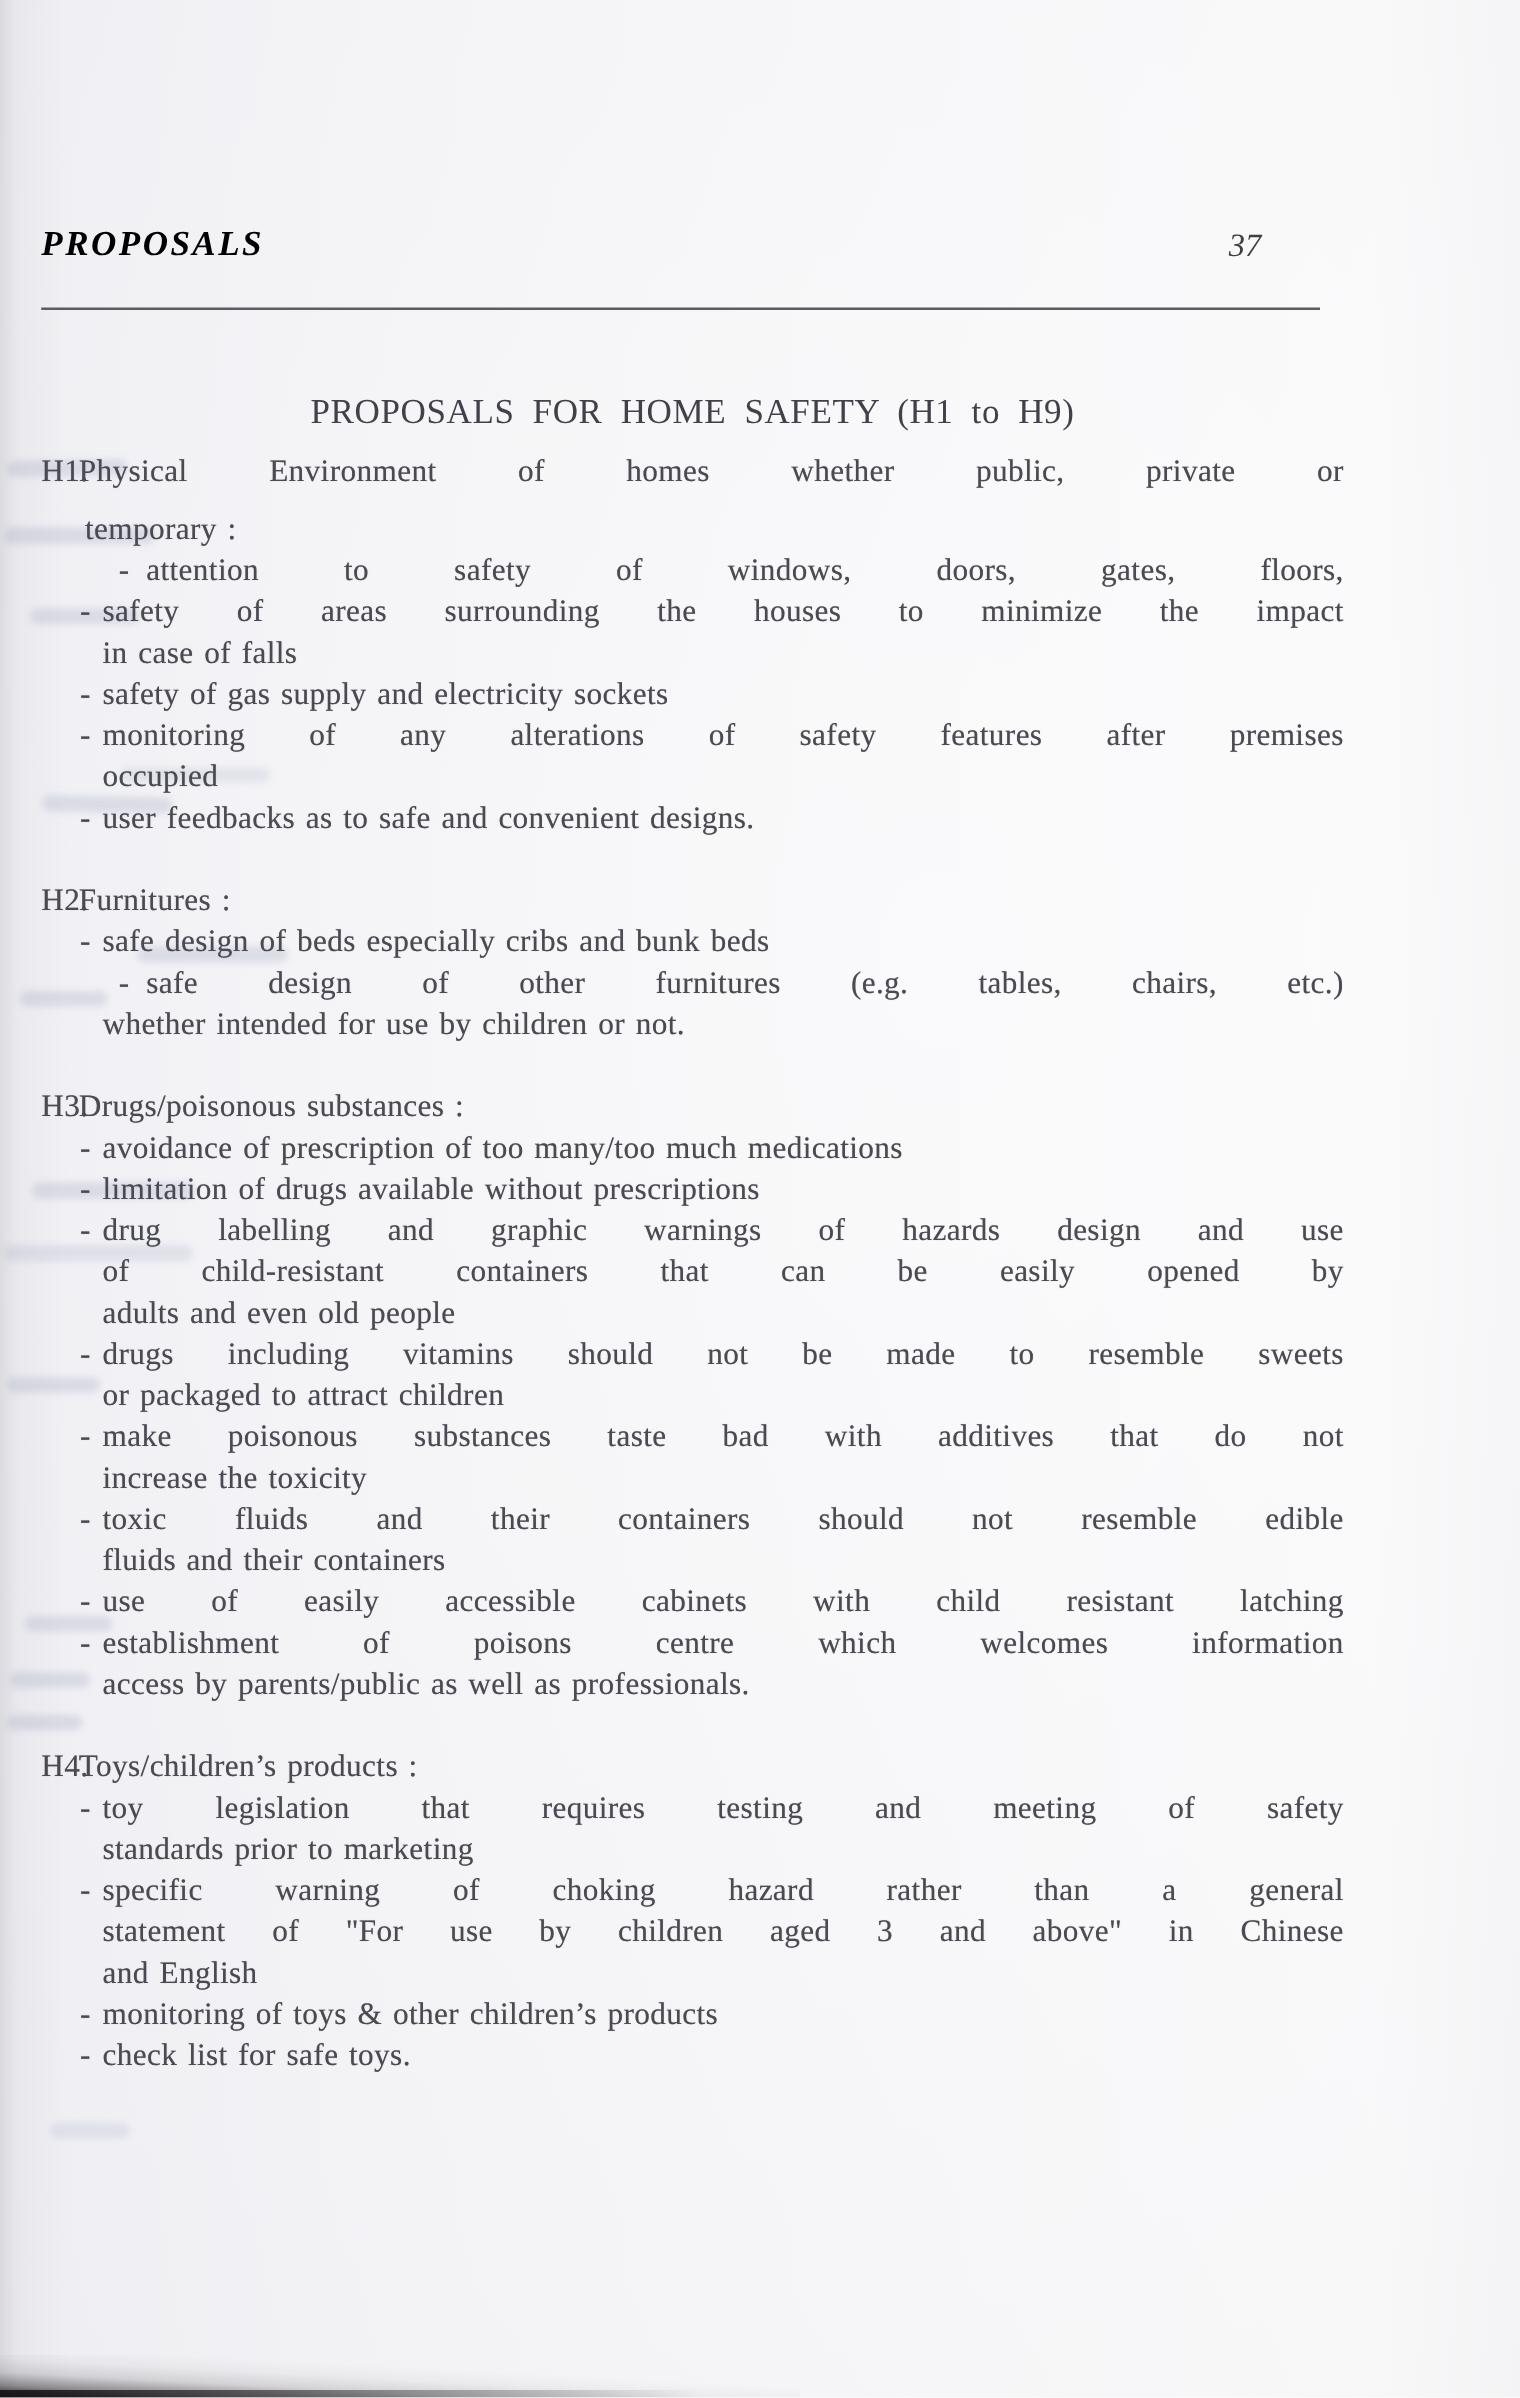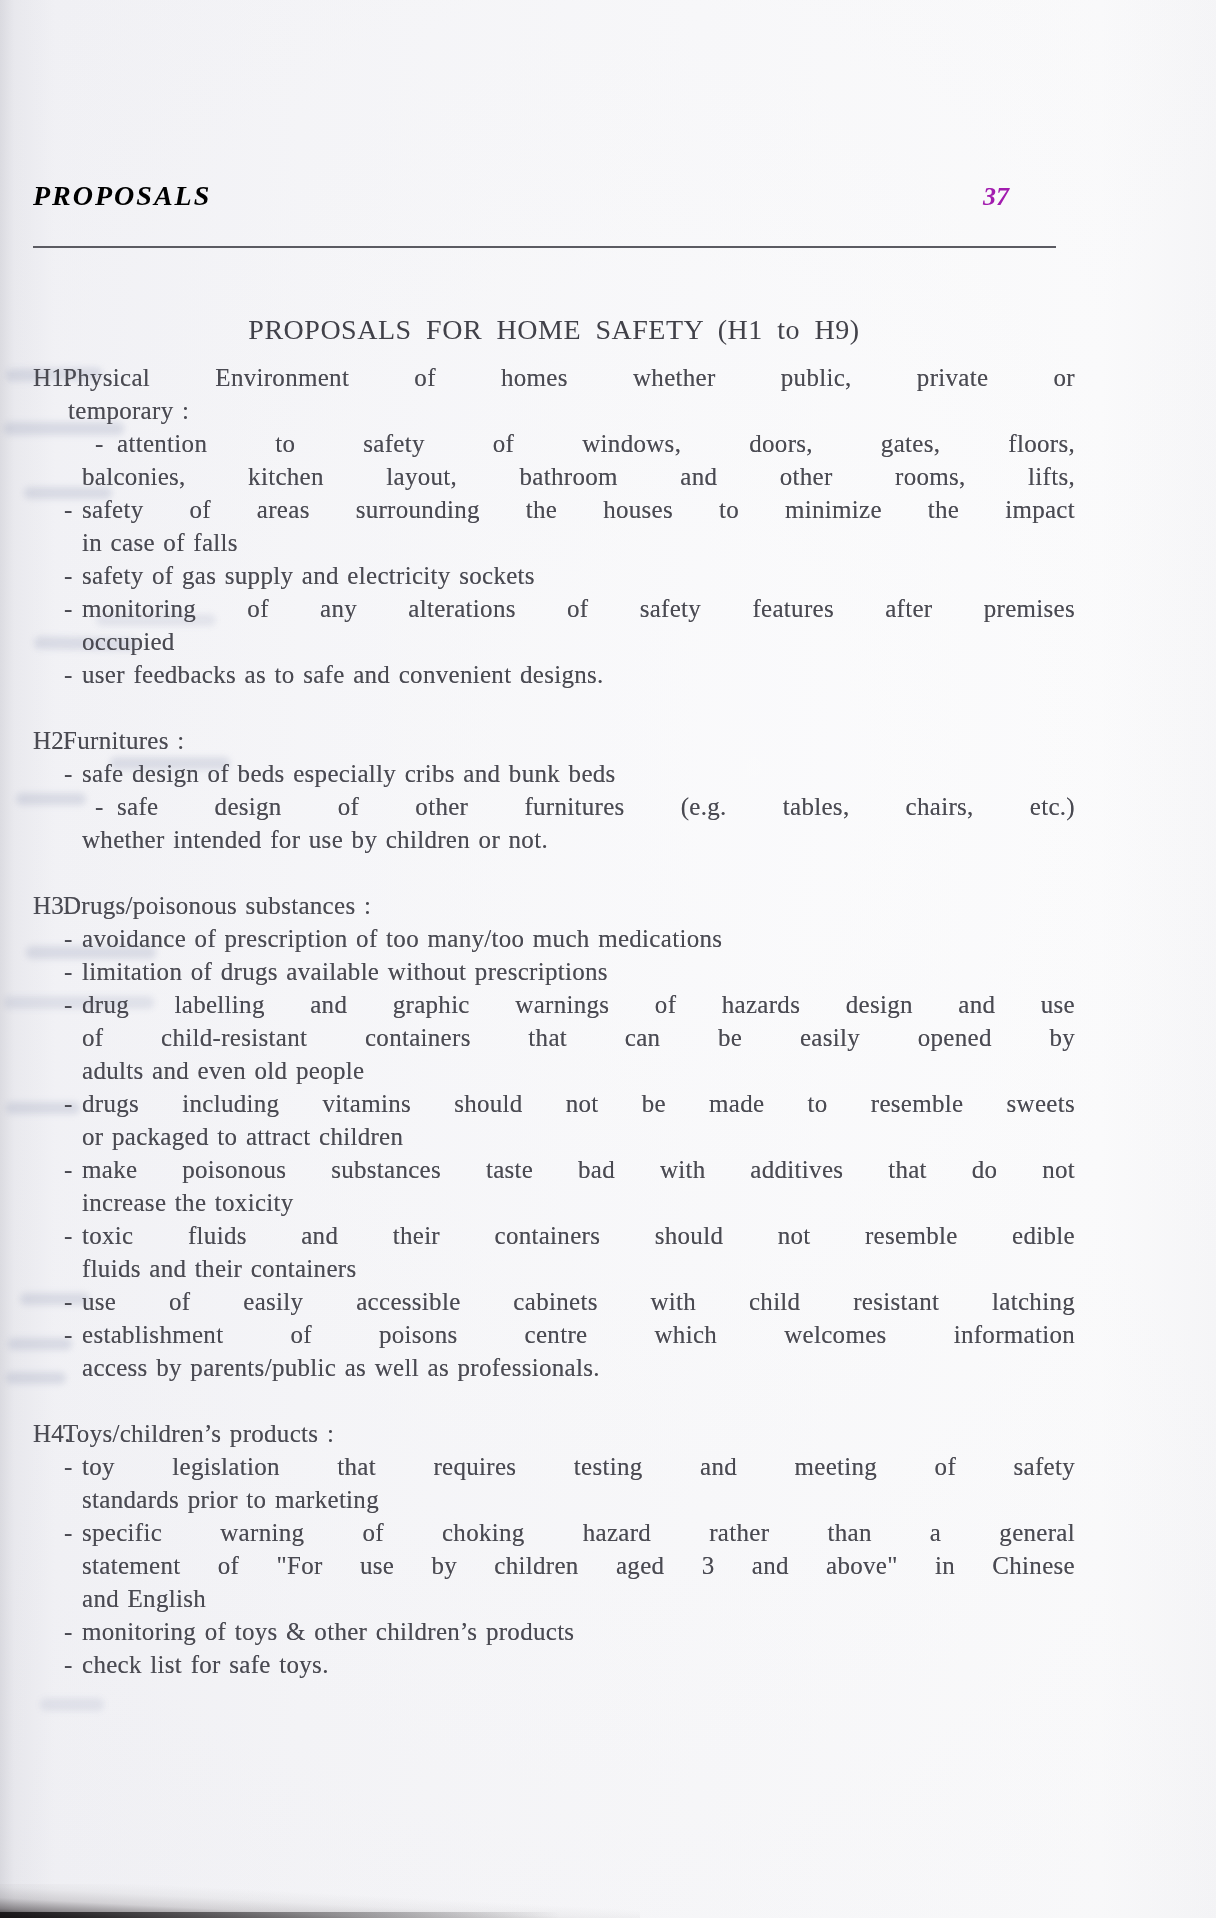--- a/index.html
+++ b/index.html
@@ -32,35 +32,35 @@
   .smudge.s9{left:4px;top:996px;width:150px;height:13px;opacity:.8;}
   .smudge.s10{left:6px;top:1102px;width:74px;height:12px;}
   .smudge.s11{left:20px;top:1293px;width:70px;height:12px;}
   .smudge.s12{left:8px;top:1338px;width:64px;height:12px;}
   .smudge.s13{left:6px;top:1372px;width:60px;height:12px;}
   .smudge.s14{left:40px;top:1698px;width:64px;height:13px;opacity:.7;}
 
   .page-head{position:absolute;top:180px;left:33px;width:1042px;height:36px;}
   .running-title{position:absolute;left:0;top:0;font-style:italic;font-weight:bold;
     font-size:28px;letter-spacing:2px;color:#000000;}
-  .page-number{position:absolute;right:66px;top:2px;font-style:italic;font-size:26px;color:#a21caf;font-weight:bold;}
+  .page-number{position:absolute;right:66px;top:2px;font-style:italic;font-size:26px;color:#404040;}
   .head-rule{position:absolute;top:246px;left:33px;width:1023px;height:2px;background:#5b5b62;}
 
   .doc-title{position:absolute;top:314px;left:33px;width:1042px;text-align:center;
     font-weight:normal;font-size:28px;letter-spacing:0.5px;word-spacing:7px;color:#414149;}
 
   .content{position:absolute;top:361px;left:33px;width:1042px;
     font-size:25px;line-height:33px;letter-spacing:0.3px;word-spacing:2px;
     text-shadow:0 0 0.6px rgba(74,74,82,0.55);}
   .section{margin-top:33px;}
   .section:first-child{margin-top:0;}
   .line{position:relative;white-space:normal;}
   .just{text-align:justify;text-align-last:justify;}
   .head-first{padding-left:30px;}
-  .head-cont{padding-left:35px;}
+  .head-cont{padding-left:35px;margin-top:13px;}
   .b-first{padding-left:49px;}
   .b-first.deep{padding-left:84px;}
   .b-cont{padding-left:49px;}
   .sec-id{position:absolute;left:0;top:0;}
   .hyph{position:absolute;left:31px;top:0;}
   .deep .hyph{left:62px;}
 </style>
 </head>
 <body>
 
@@ -87,21 +87,20 @@
 </div>
 <div class="head-rule"></div>
 
 <div class="doc-title">PROPOSALS FOR HOME SAFETY (H1 to H9)</div>
 
 <div class="content">
     <div class="section">
       <div class="line head-first just"><span class="sec-id">H1.</span>Physical Environment of homes whether public, private or</div>
       <div class="line head-cont">temporary :</div>
       <div class="line b-first deep just"><span class="hyph">-</span>attention to safety of windows, doors, gates, floors,</div>
-      <div class="line b-cont just">balconies, kitchen layout, bathroom and other rooms, lifts,</div>
       <div class="line b-first just"><span class="hyph">-</span>safety of areas surrounding the houses to minimize the impact</div>
       <div class="line b-cont">in case of falls</div>
       <div class="line b-first"><span class="hyph">-</span>safety of gas supply and electricity sockets</div>
       <div class="line b-first just"><span class="hyph">-</span>monitoring of any alterations of safety features after premises</div>
       <div class="line b-cont">occupied</div>
       <div class="line b-first"><span class="hyph">-</span>user feedbacks as to safe and convenient designs.</div>
     </div>
     <div class="section">
       <div class="line head-first"><span class="sec-id">H2.</span>Furnitures :</div>
       <div class="line b-first"><span class="hyph">-</span>safe design of beds especially cribs and bunk beds</div>

